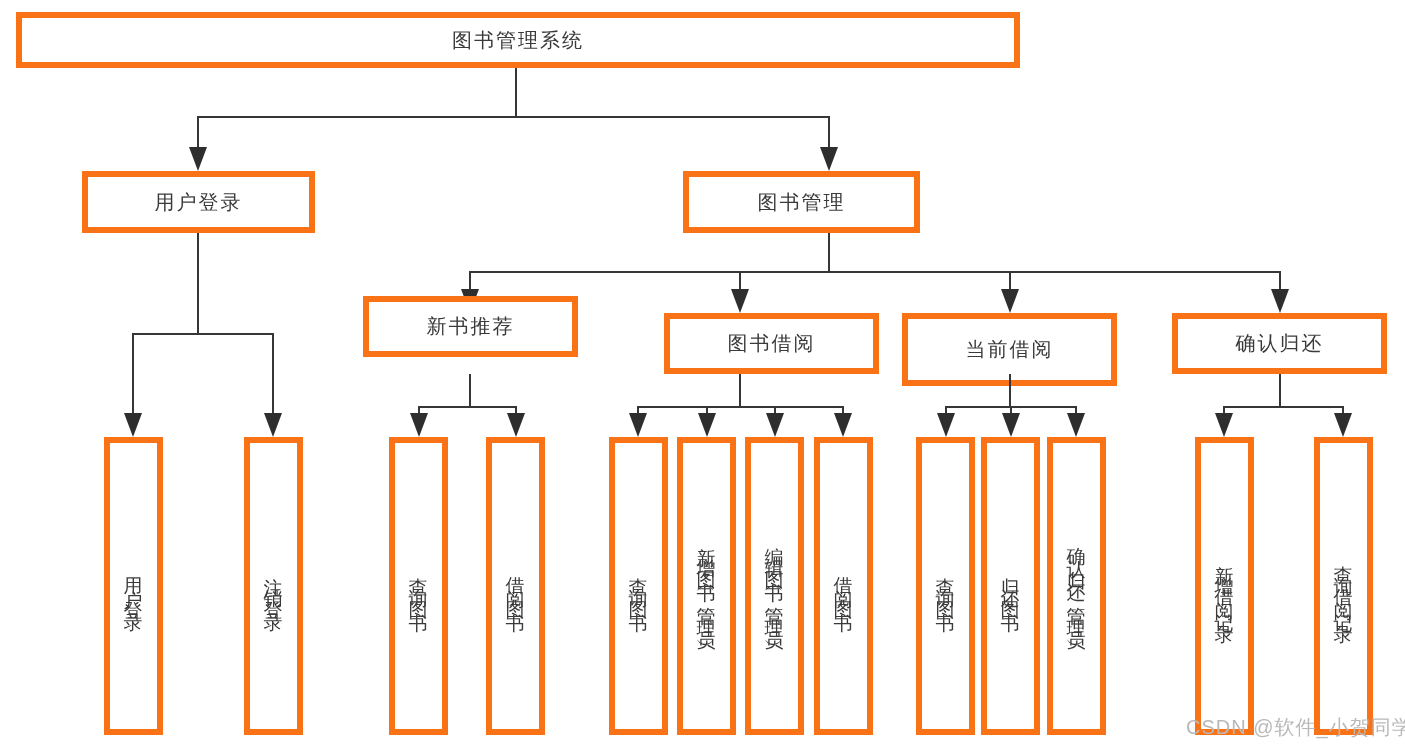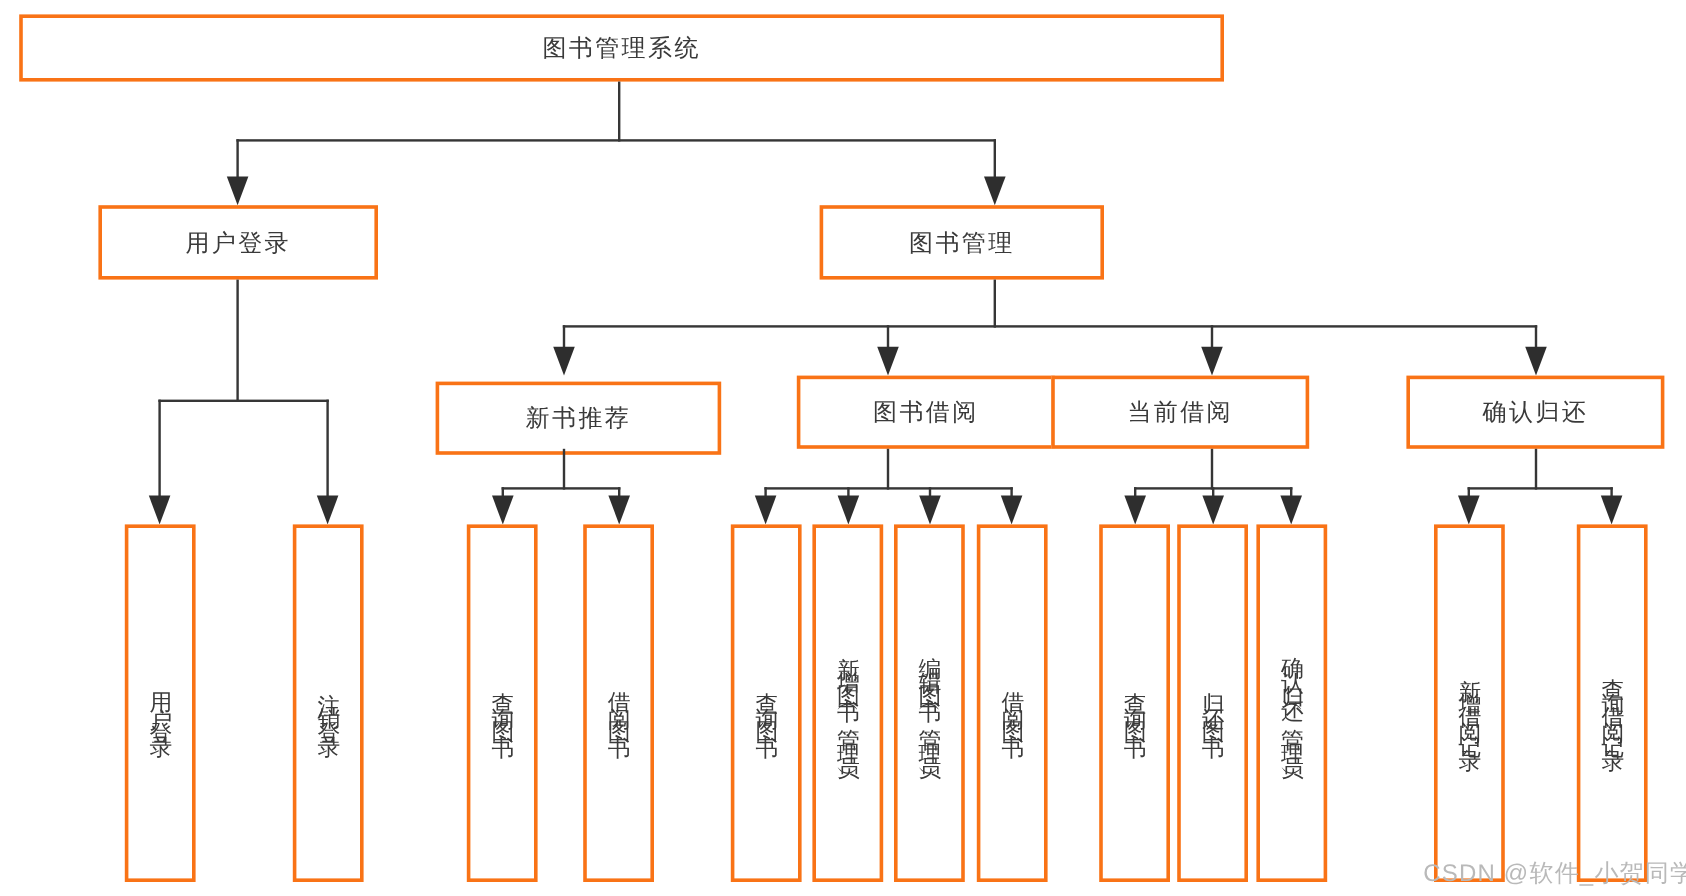--- a/index.html
+++ b/index.html
@@ -6,21 +6,21 @@
   #stage{
     position:relative;
     width:1405px;height:747px;
     background:#ffffff;
     font-family:"Liberation Sans", sans-serif;
     overflow:hidden;
   }
   .box{
     position:absolute;
     box-sizing:border-box;
-    border:3px solid #f97316;
+    border:6px solid #f97316;
     background:#ffffff;
     display:flex;
     align-items:center;
     justify-content:center;
     color:#3a3a3a;
   }
   .hbox{
     font-size:20px;
     letter-spacing:2px;
   }
@@ -87,23 +87,23 @@
   <div class="hline" style="left:469px;top:271px;width:812px"></div>
   <div class="vline" style="left:469px;top:271px;height:22px"></div>
   <div class="vline" style="left:739px;top:271px;height:22px"></div>
   <div class="vline" style="left:1009px;top:271px;height:22px"></div>
   <div class="vline" style="left:1279px;top:271px;height:22px"></div>
   <div class="arrow" style="left:461px;top:289px"></div>
   <div class="arrow" style="left:731px;top:289px"></div>
   <div class="arrow" style="left:1001px;top:289px"></div>
   <div class="arrow" style="left:1271px;top:289px"></div>
 
-  <div class="box hbox" style="left:363px;top:318px;width:238px;height:61px">新书推荐</div>
+  <div class="box hbox" style="left:363px;top:296px;width:215px;height:61px">新书推荐</div>
   <div class="box hbox" style="left:664px;top:313px;width:215px;height:61px">图书借阅</div>
-  <div class="box hbox" style="left:876px;top:313px;width:215px;height:61px">当前借阅</div>
+  <div class="box hbox" style="left:902px;top:313px;width:215px;height:73px">当前借阅</div>
   <div class="box hbox" style="left:1172px;top:313px;width:215px;height:61px">确认归还</div>
 
   <div class="vline" style="left:469px;top:374px;height:34px"></div>
   <div class="hline" style="left:418px;top:406px;width:99px"></div>
   <div class="vline" style="left:418px;top:406px;height:20px"></div>
   <div class="vline" style="left:515px;top:406px;height:20px"></div>
   <div class="arrow" style="left:410px;top:413px"></div>
   <div class="arrow" style="left:507px;top:413px"></div>
 
   <div class="vline" style="left:739px;top:374px;height:34px"></div>

